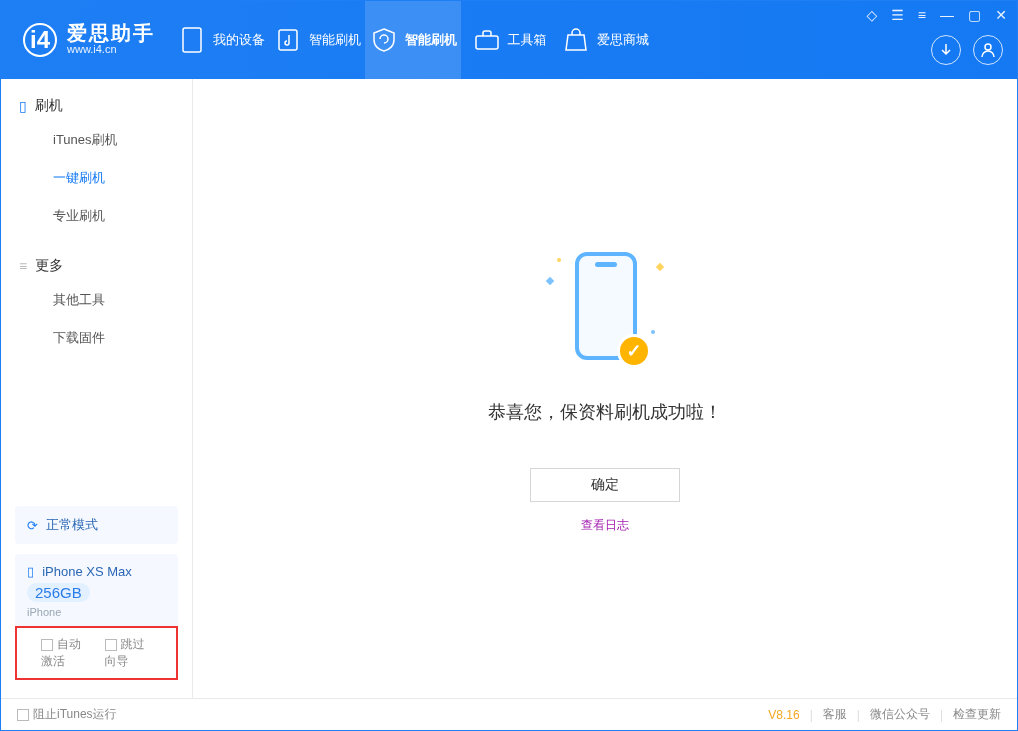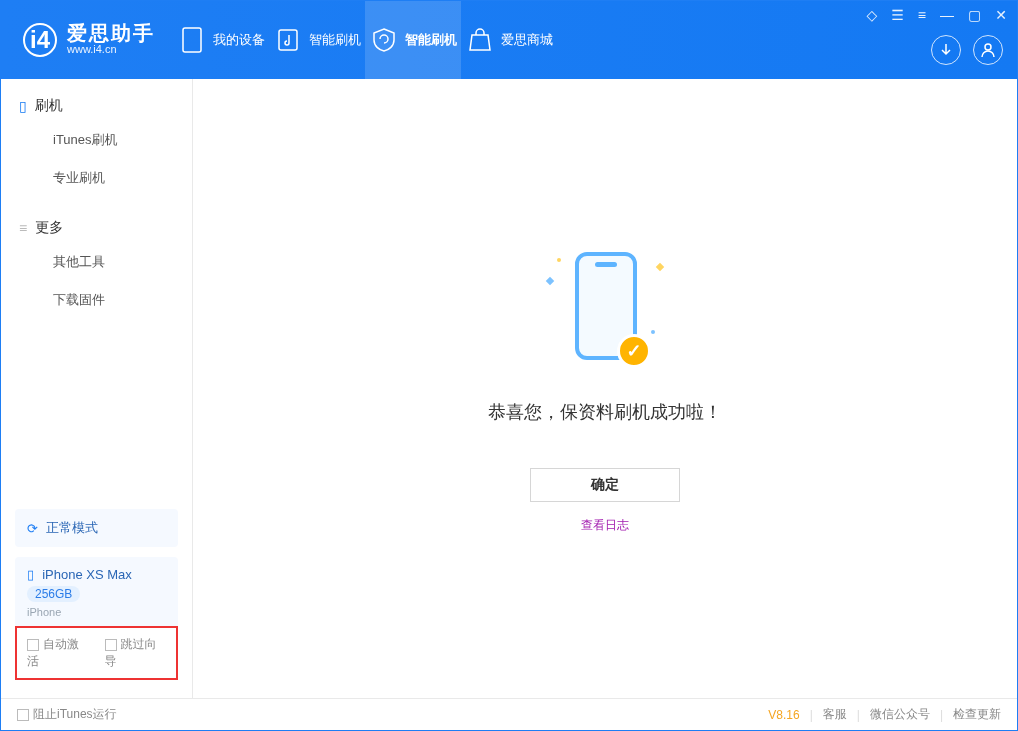--- a/index.html
+++ b/index.html
@@ -28,40 +28,40 @@
 .side-section { padding: 18px 0 4px 0; }
 .side-head { display: flex; align-items: center; gap: 8px; padding: 0 18px 6px 18px; color: #333; font-size: 14px; font-weight: 500; }
 .side-head .hico { color: #1479f3; }
 .side-item { padding: 10px 0 10px 52px; font-size: 13px; color: #555; cursor: pointer; }
 .side-item.active { color: #1479f3; }
 
 .side-cards { position: absolute; left: 14px; right: 14px; bottom: 70px; display: flex; flex-direction: column; gap: 10px; }
 .card { background: #f5f9ff; border-radius: 4px; padding: 10px 12px; font-size: 13px; color: #333; }
 .card .row1 { display: flex; align-items: center; gap: 8px; font-weight: 500; color: #2a66b5; }
 .card .sub { margin-top: 4px; color: #9aa6b3; font-size: 11px; }
-.badge { display: inline-block; background: #e3f0ff; color: #2a7ce8; border-radius: 10px; padding: 1px 8px; font-size: 12px; margin-top: 4px; }
-
-.checkline { position: absolute; left: 14px; right: 14px; bottom: 18px; border: 2px solid #e33; padding: 8px 10px; display: flex; gap: 16px; align-items: center; font-size: 12px; color: #888; }
+.badge { display: inline-block; background: #e3f0ff; color: #2a7ce8; border-radius: 10px; padding: 1px 8px; font-size: 15px; margin-top: 4px; }
+
+.checkline { position: absolute; left: 14px; right: 14px; bottom: 18px; border: 2px solid #e33; padding: 8px 24px; display: flex; gap: 16px; align-items: center; font-size: 12px; color: #888; }
 .chk { width: 12px; height: 12px; border: 1px solid #bbb; display: inline-block; margin-right: 4px; vertical-align: middle; }
 
 
 .main { position: absolute; left: 192px; right: 0; top: 78px; bottom: 32px; display: flex; flex-direction: column; align-items: center; justify-content: center; }
 .phone-wrap { position: relative; width: 120px; height: 130px; margin-bottom: 26px; }
 .phone { position: absolute; left: 30px; top: 8px; width: 62px; height: 108px; border: 4px solid #5eb4ff; border-radius: 12px; background: #f4faff; }
 .phone:before { content: ""; position: absolute; top: 6px; left: 50%; transform: translateX(-50%); width: 22px; height: 5px; background: #5eb4ff; border-radius: 3px; }
 .phone-check { position: absolute; right: 14px; bottom: 6px; width: 34px; height: 34px; background: #ffb400; border-radius: 50%; border: 3px solid #fff; display: flex; align-items: center; justify-content: center; color: #fff; font-size: 18px; font-weight: bold; }
 .spark { position: absolute; width: 6px; height: 6px; background: #7cc2ff; transform: rotate(45deg); }
 .spark.s1 { left: 2px; top: 34px; }
 .spark.s2 { right: 2px; top: 20px; background: #ffd560; }
 .dot { position: absolute; width: 4px; height: 4px; border-radius: 50%; }
 .dot.d1 { left: 12px; top: 14px; background: #ffd560; }
 .dot.d2 { right: 10px; bottom: 40px; background: #7cc2ff; }
 
 .msg { font-size: 18px; color: #333; margin-bottom: 44px; }
-.ok-btn { width: 150px; height: 34px; border: 1px solid #d6d6d6; background: #fff; font-size: 14px; color: #333; cursor: pointer; margin-bottom: 15px; font-weight: bold; }
+.ok-btn { width: 150px; height: 34px; border: 1px solid #d6d6d6; background: #fff; font-size: 14px; color: #333; cursor: pointer; margin-bottom: 15px; }
 .loglink { font-size: 12px; color: #a21caf; cursor: pointer; }
 
 
 .footer { position: absolute; left: 0; right: 0; bottom: 0; height: 32px; border-top: 1px solid #e9e9e9; display: flex; padding: 0 16px; font-size: 12px; color: #888; }
 .footer .left { display: flex; align-items: center; gap: 6px; }
 .footer .right { margin-left: auto; display: flex; align-items: center; gap: 10px; }
 .footer .sep { color: #ddd; }
 .footer .ver { color: #f5a623; }
 .footer a { color: #888; cursor: pointer; }
 </style>
@@ -96,20 +96,29 @@
       <span>智能刷机</span>
     </div>
     <div class="tab active">
       <span class="ico">
           <svg width="24" height="26" viewBox="0 0 24 26">
             <path d="M12 2 L22 6 V13 C22 19 17 23 12 24 C7 23 2 19 2 13 V6 Z" fill="none" stroke="#fff" stroke-width="1.5"></path>
             <path d="M8 12 A4 4 0 1 1 12 16" fill="none" stroke="#fff" stroke-width="1.5"></path>
           </svg>
         </span>
       <span>智能刷机</span>
+    </div>
+    <div class="tab">
+      <span class="ico">
+          <svg width="26" height="22" viewBox="0 0 26 22">
+            <rect x="2" y="7" width="22" height="13" rx="2" fill="none" stroke="#fff" stroke-width="1.5"></rect>
+            <path d="M9 7 V4 A2 2 0 0 1 11 2 H15 A2 2 0 0 1 17 4 V7" fill="none" stroke="#fff" stroke-width="1.5"></path>
+          </svg>
+        </span>
+      <span>工具箱</span>
     </div>
     <div class="tab">
       <span class="ico">
           <svg width="22" height="24" viewBox="0 0 22 24">
             <path d="M3 7 H19 L21 22 H1 Z" fill="none" stroke="#fff" stroke-width="1.5"></path>
             <path d="M7 7 V5 A4 4 0 0 1 15 5 V7" fill="none" stroke="#fff" stroke-width="1.5"></path>
           </svg>
         </span>
       <span>爱思商城</span>
     </div>
@@ -138,20 +147,21 @@
   </div>
 </div>
 
 <div class="side">
   <div class="side-section">
     <div class="side-head">
       <span class="hico">▯</span>
       <span>刷机</span>
     </div>
     <div class="side-item">iTunes刷机</div>
+    <div class="side-item active">一键刷机</div>
     <div class="side-item">专业刷机</div>
   </div>
 
   <div class="side-section">
     <div class="side-head">
       <span class="hico" style="color:#bbb">≡</span>
       <span>更多</span>
     </div>
     <div class="side-item">其他工具</div>
     <div class="side-item">下载固件</div>

